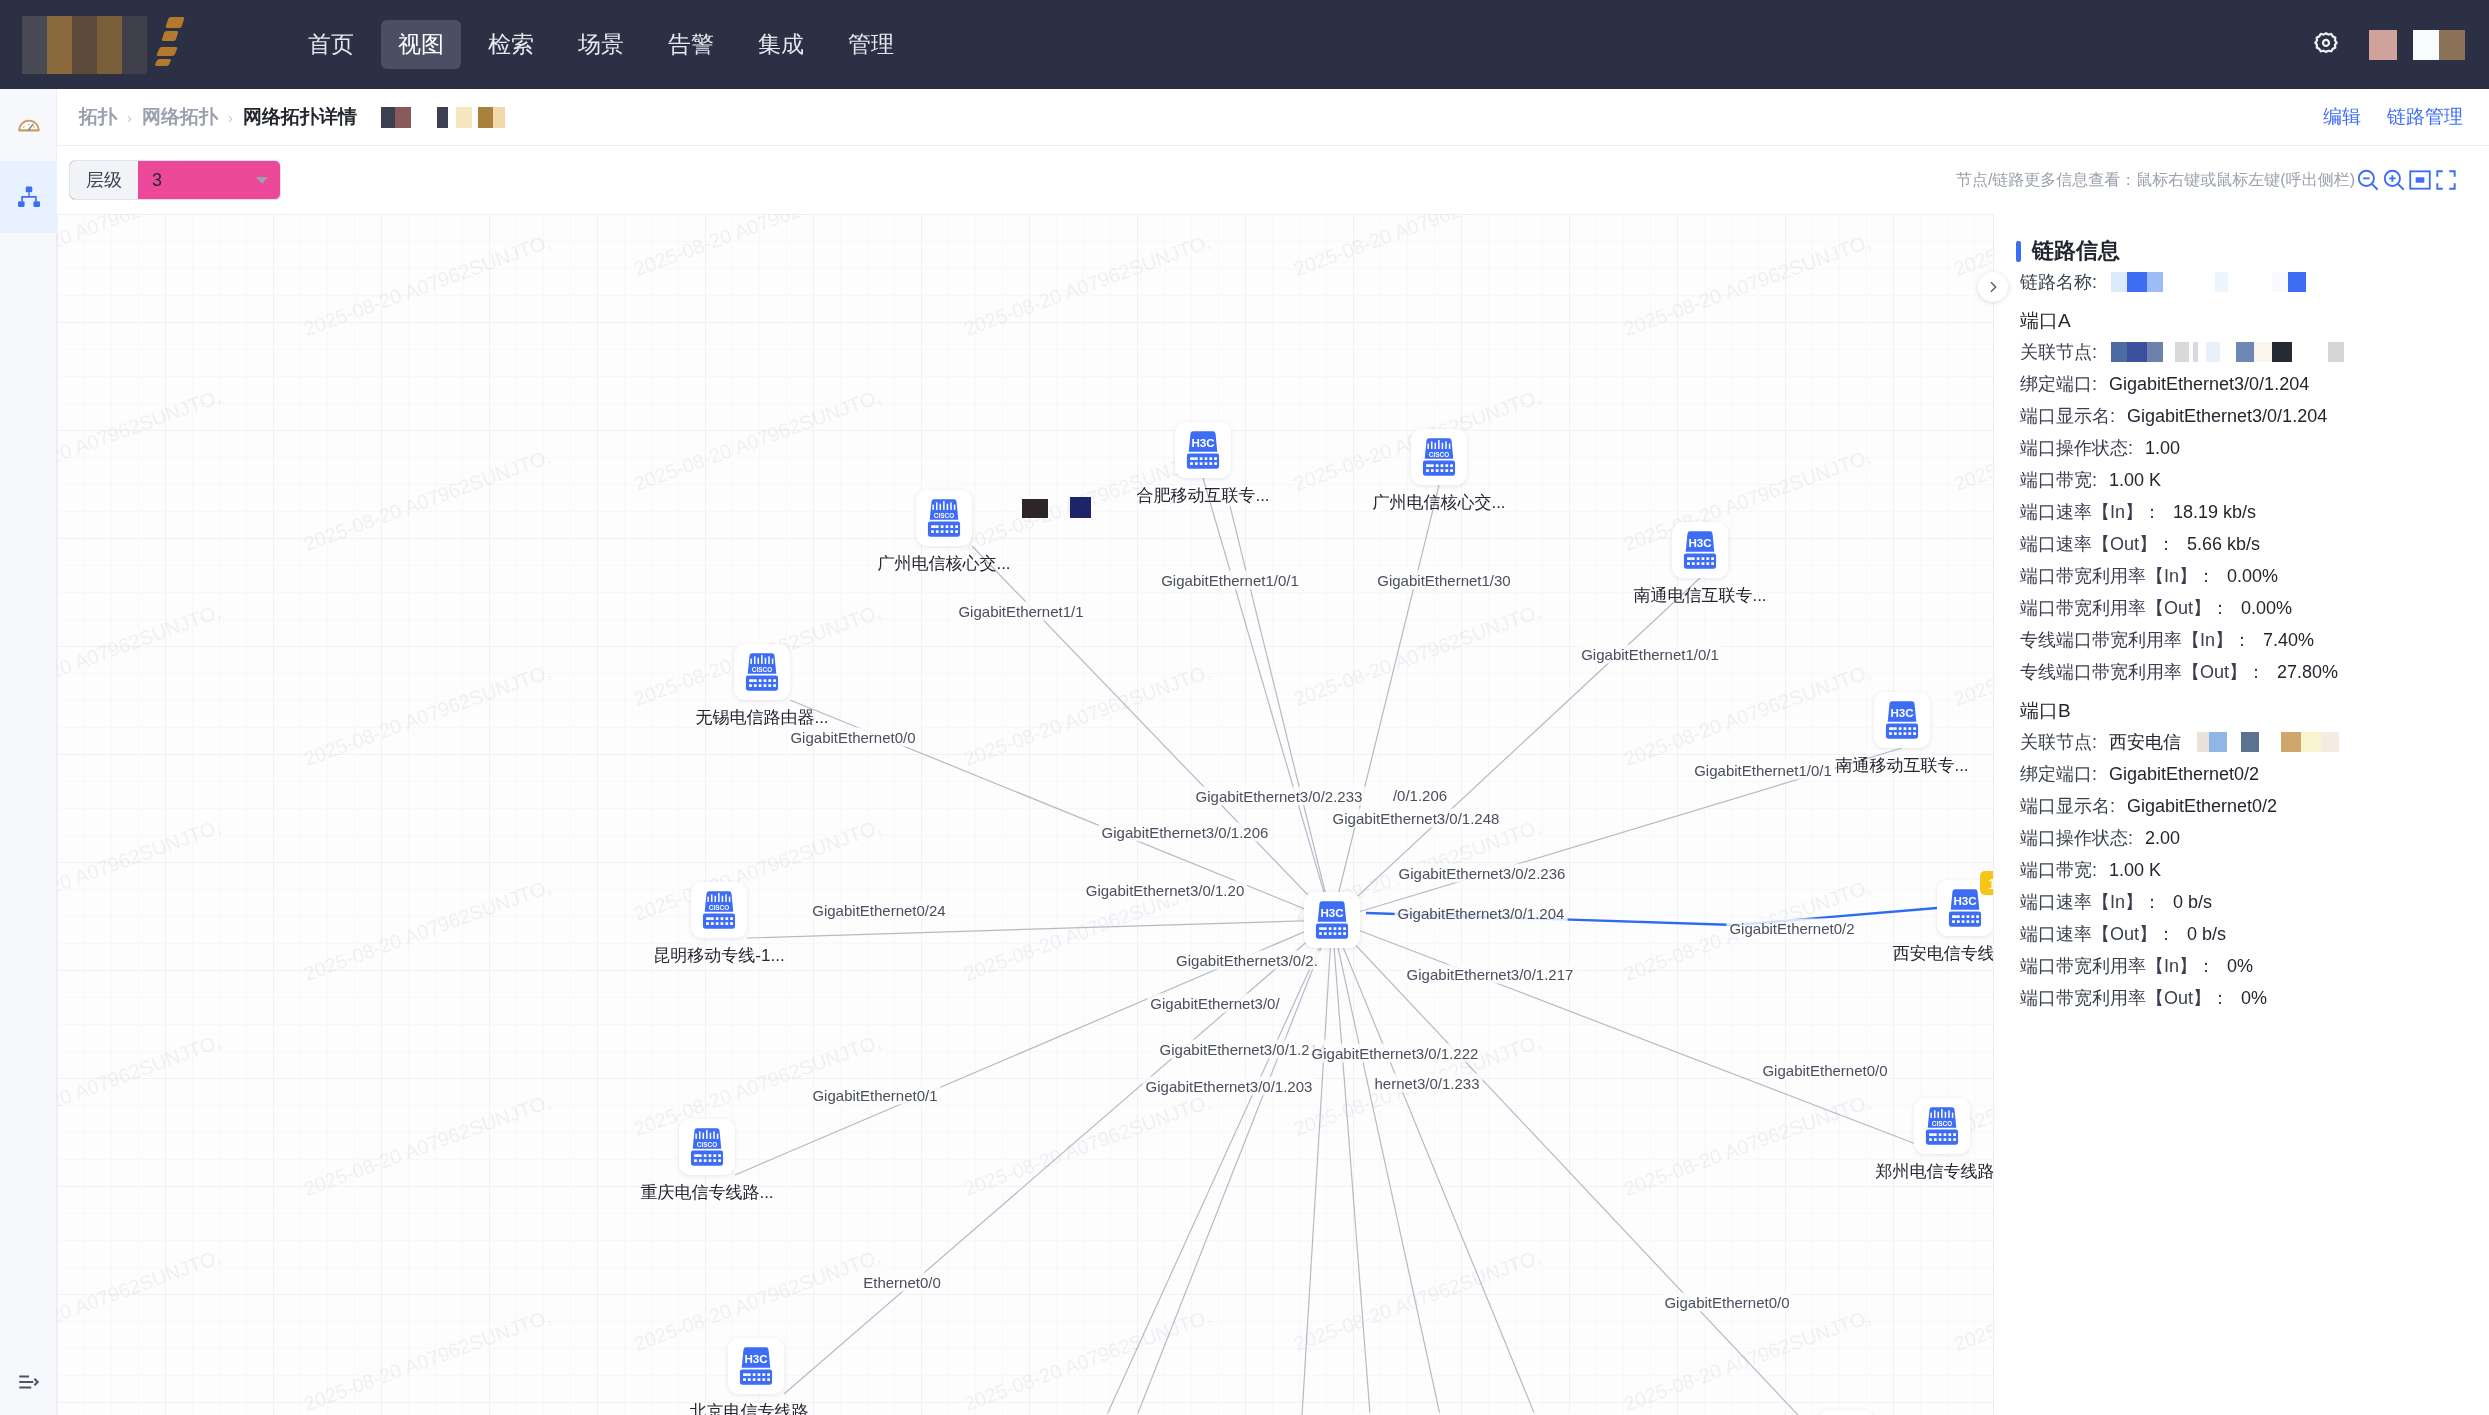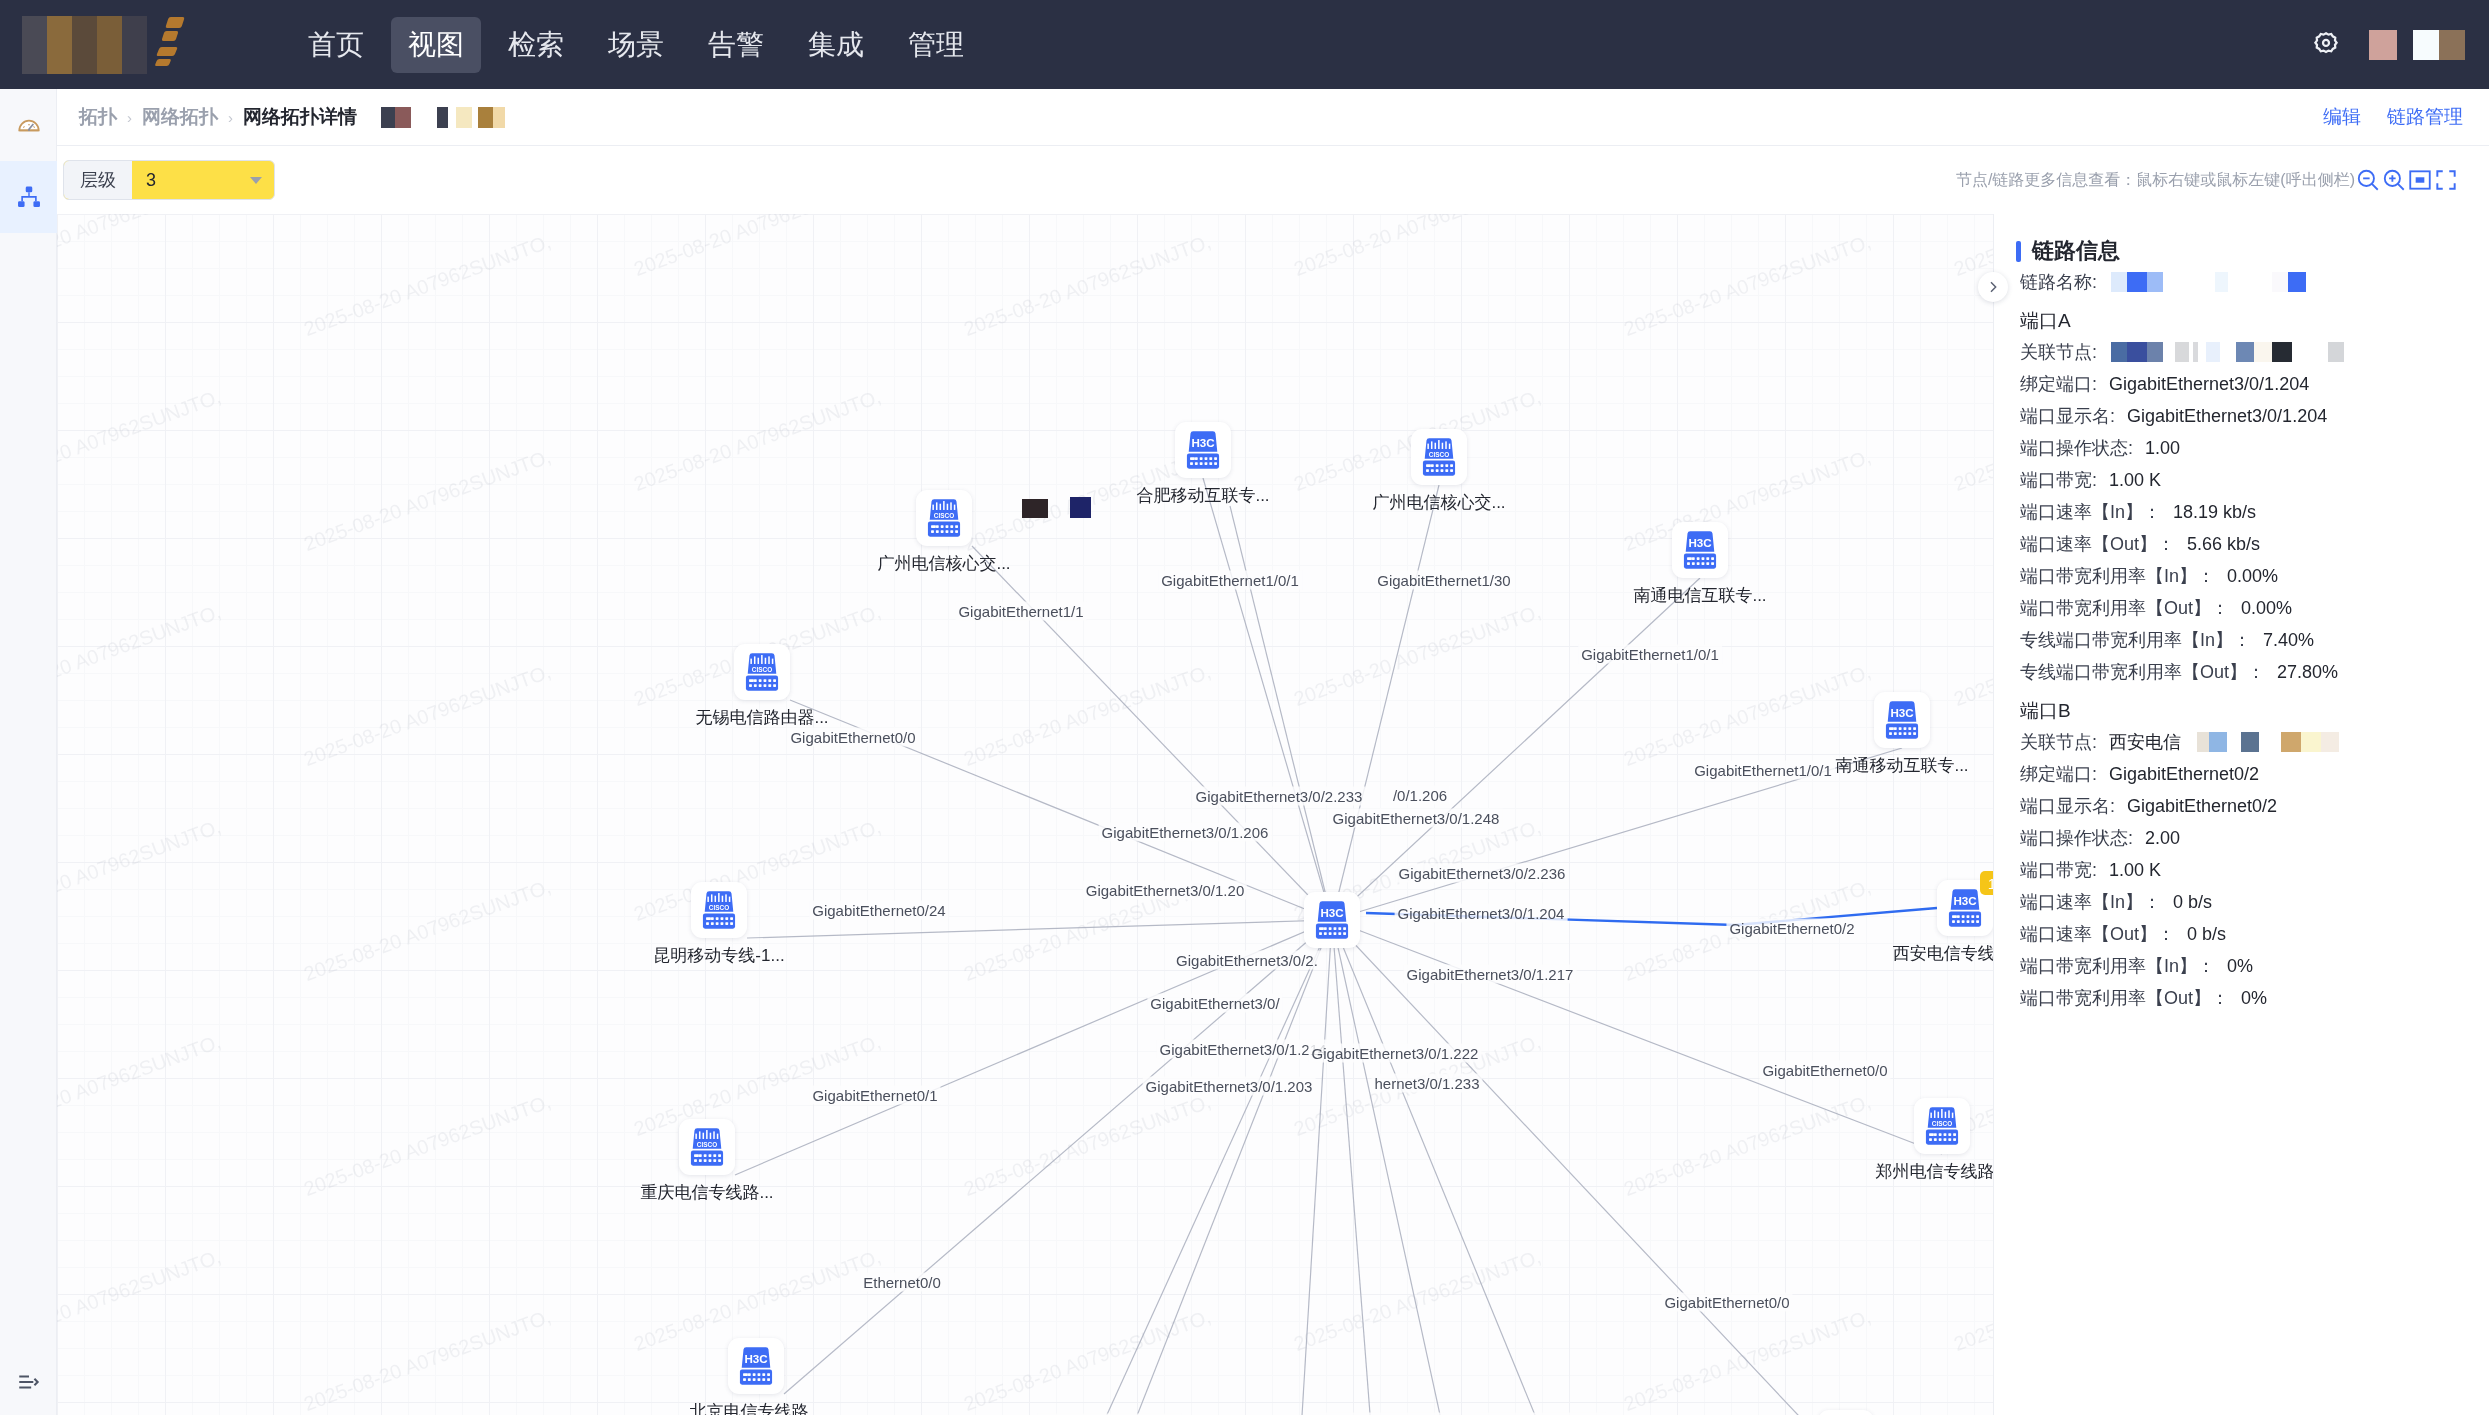--- a/index.html
+++ b/index.html
@@ -17,21 +17,21 @@
     display: flex; align-items: center;
   }
   .logo-wrap { display: flex; align-items: center; margin-left: 22px; gap: 6px; }
   .logo-blocks { display: flex; }
   .logo-blocks i { display:block; width: 25px; height: 58px; }
   .logo-mark { width: 46px; height: 60px; position: relative; }
   .logo-mark span { position:absolute; display:block; background:#b5792e; border-radius:2px; }
 
   .nav-items { display: flex; align-items: center; margin-left: 92px; gap: 10px; }
   .nav-item {
-    color: #e6e8ee; font-size: 28px; padding: 9px 17px; border-radius: 6px;
+    color: #e6e8ee; font-size: 23px; padding: 9px 17px; border-radius: 6px;
     cursor: pointer; white-space: nowrap;
   }
   .nav-item.active { background: #4a4f63; color: #ffffff; }
 
   .nav-right { margin-left: auto; display: flex; align-items: center; gap: 28px; margin-right: 24px; }
   .gear { width: 30px; height: 30px; cursor: pointer; }
   .avatar-redact { display: flex; }
   .avatar-redact i { display:block; width: 26px; height: 30px; }
 
   
@@ -60,23 +60,23 @@
   .crumb-redact i { display:block; height: 21px; }
   .crumb-actions { margin-left: auto; margin-right: 26px; display: flex; gap: 26px; }
   .crumb-action { color: #3d6cf5; font-size: 19px; cursor: pointer; }
 
   
   .toolbar {
     position: absolute; left: 57px; top: 146px; width: 2432px; height: 68px;
     background: #fff; display: flex; align-items: center;
   }
   .level-sel {
-    margin-left: 6px; display: flex; align-items: center;
+    margin-left: 12px; display: flex; align-items: center;
     border: 1px solid #dfe3eb; border-radius: 6px; height: 40px; overflow: hidden;
-    background: #fde047;
+    background: #ec4899;
   }
   .level-label {
     background: #f2f4f8; height: 100%; display: flex; align-items: center;
     padding: 0 16px; font-size: 18px; color: #3a3f4d;
   }
   .level-value {
     display: flex; align-items: center; justify-content: space-between;
     width: 142px; padding: 0 12px 0 14px; font-size: 18px; color: #23262f; cursor: pointer;
   }
   .chev { width:0;height:0;border-left:6px solid transparent;border-right:6px solid transparent;border-top:7px solid #9aa0ad; }

